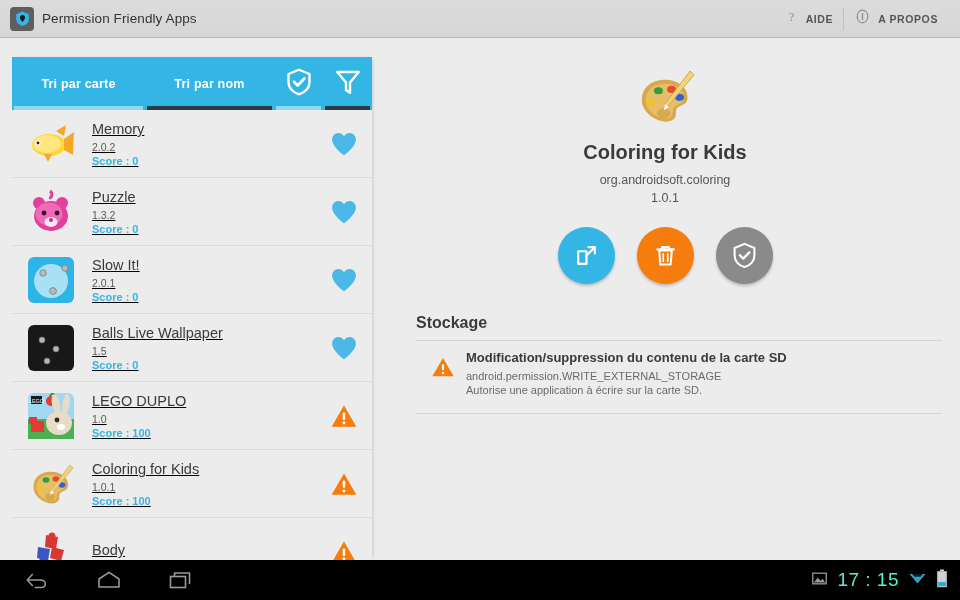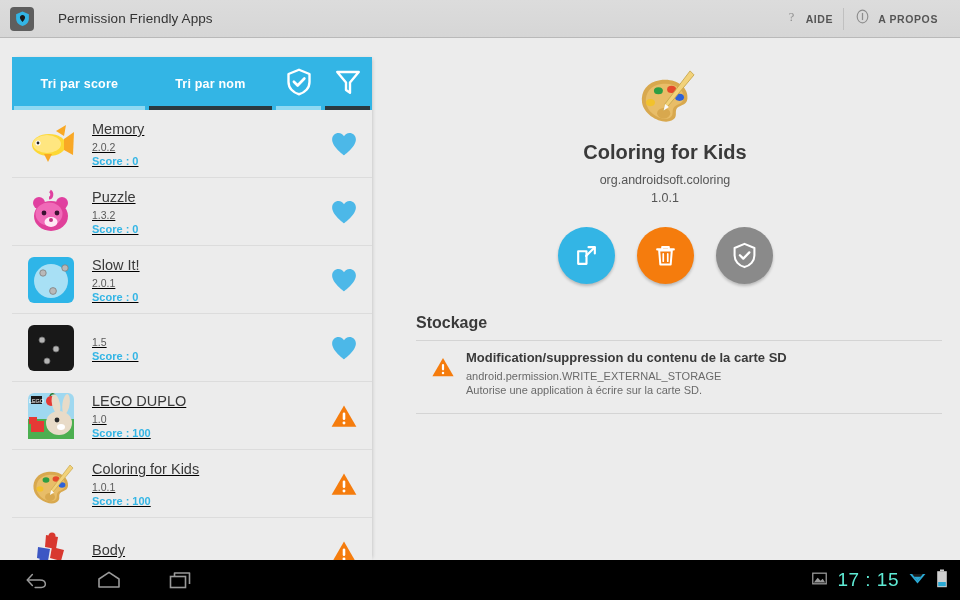--- a/index.html
+++ b/index.html
@@ -11,21 +11,21 @@
   }
   #app { position: relative; width: 960px; height: 600px; background: #ececec; }
 
   
   .titlebar {
     position: absolute; left: 0; top: 0; width: 960px; height: 38px;
     background: linear-gradient(#dcdcdc, #d6d6d6);
     border-bottom: 1px solid #b9b9b9;
     display: flex; align-items: center;
   }
-  .title-left { display: flex; align-items: center; padding-left: 10px; gap: 24px; }
+  .title-left { display: flex; align-items: center; padding-left: 10px; gap: 8px; }
   .app-logo {
     width: 24px; height: 24px; border-radius: 4px;
     background: #5e5e5e; display: flex; align-items: center; justify-content: center;
   }
   .app-title { font-size: 13.5px; color: #333; letter-spacing: .1px; }
   .title-right {
     margin-left: auto; display: flex; align-items: center;
     padding-right: 12px; height: 100%;
   }
   .tb-action {
@@ -143,21 +143,21 @@
         </span>
         <span class="tb-label">A PROPOS</span>
       </div>
     </div>
   </div>
 
   <div class="list-panel">
 
     <div class="tabbar">
       <div class="tab active">
-        <span class="tab-text">Tri par score</span>
+        <span class="tab-text">Tri par carte</span>
         <span class="tab-underline"></span>
       </div>
       <div class="tab">
         <span class="tab-text">Tri par nom</span>
         <span class="tab-underline"></span>
       </div>
       <div class="tab icon-tab active">
         <span>
           <svg width="30" height="30" viewBox="0 0 24 24">
             <path d="M12 2.2 L20.4 5.6 V12 C20.4 16.8 16.8 20.6 12 21.8 C7.2 20.6 3.6 16.8 3.6 12 V5.6 Z" fill="none" stroke="#ffffff" stroke-width="1.9" stroke-linejoin="round"></path>
@@ -253,20 +253,21 @@
       <div class="approw">
         <div class="app-icon-box">
           <svg width="50" height="50" viewBox="0 0 50 50">
             <rect x="2" y="2" width="46" height="46" rx="6" fill="#181818"></rect>
             <circle cx="16" cy="17" r="3" fill="#b5b5b5" stroke="#6d6d6d" stroke-width="0.8"></circle>
             <circle cx="30" cy="26" r="3" fill="#b5b5b5" stroke="#6d6d6d" stroke-width="0.8"></circle>
             <circle cx="21" cy="38" r="3" fill="#b5b5b5" stroke="#6d6d6d" stroke-width="0.8"></circle>
           </svg>
         </div>
         <div class="app-meta">
+          <div class="app-name">Balls Live Wallpaper</div>
           <div class="app-ver">1.5</div>
           <div class="app-score">Score : 0</div>
         </div>
         <div class="row-status">
           <svg width="32" height="30" viewBox="0 0 24 24">
             <path d="M12 21 C12 21 2.5 14.5 2.5 8.4 C2.5 5.3 4.9 3.2 7.6 3.2 C9.6 3.2 11.1 4.3 12 5.8 C12.9 4.3 14.4 3.2 16.4 3.2 C19.1 3.2 21.5 5.3 21.5 8.4 C21.5 14.5 12 21 12 21 Z" fill="#4cb8e8"></path>
           </svg>
         </div>
       </div>
 

